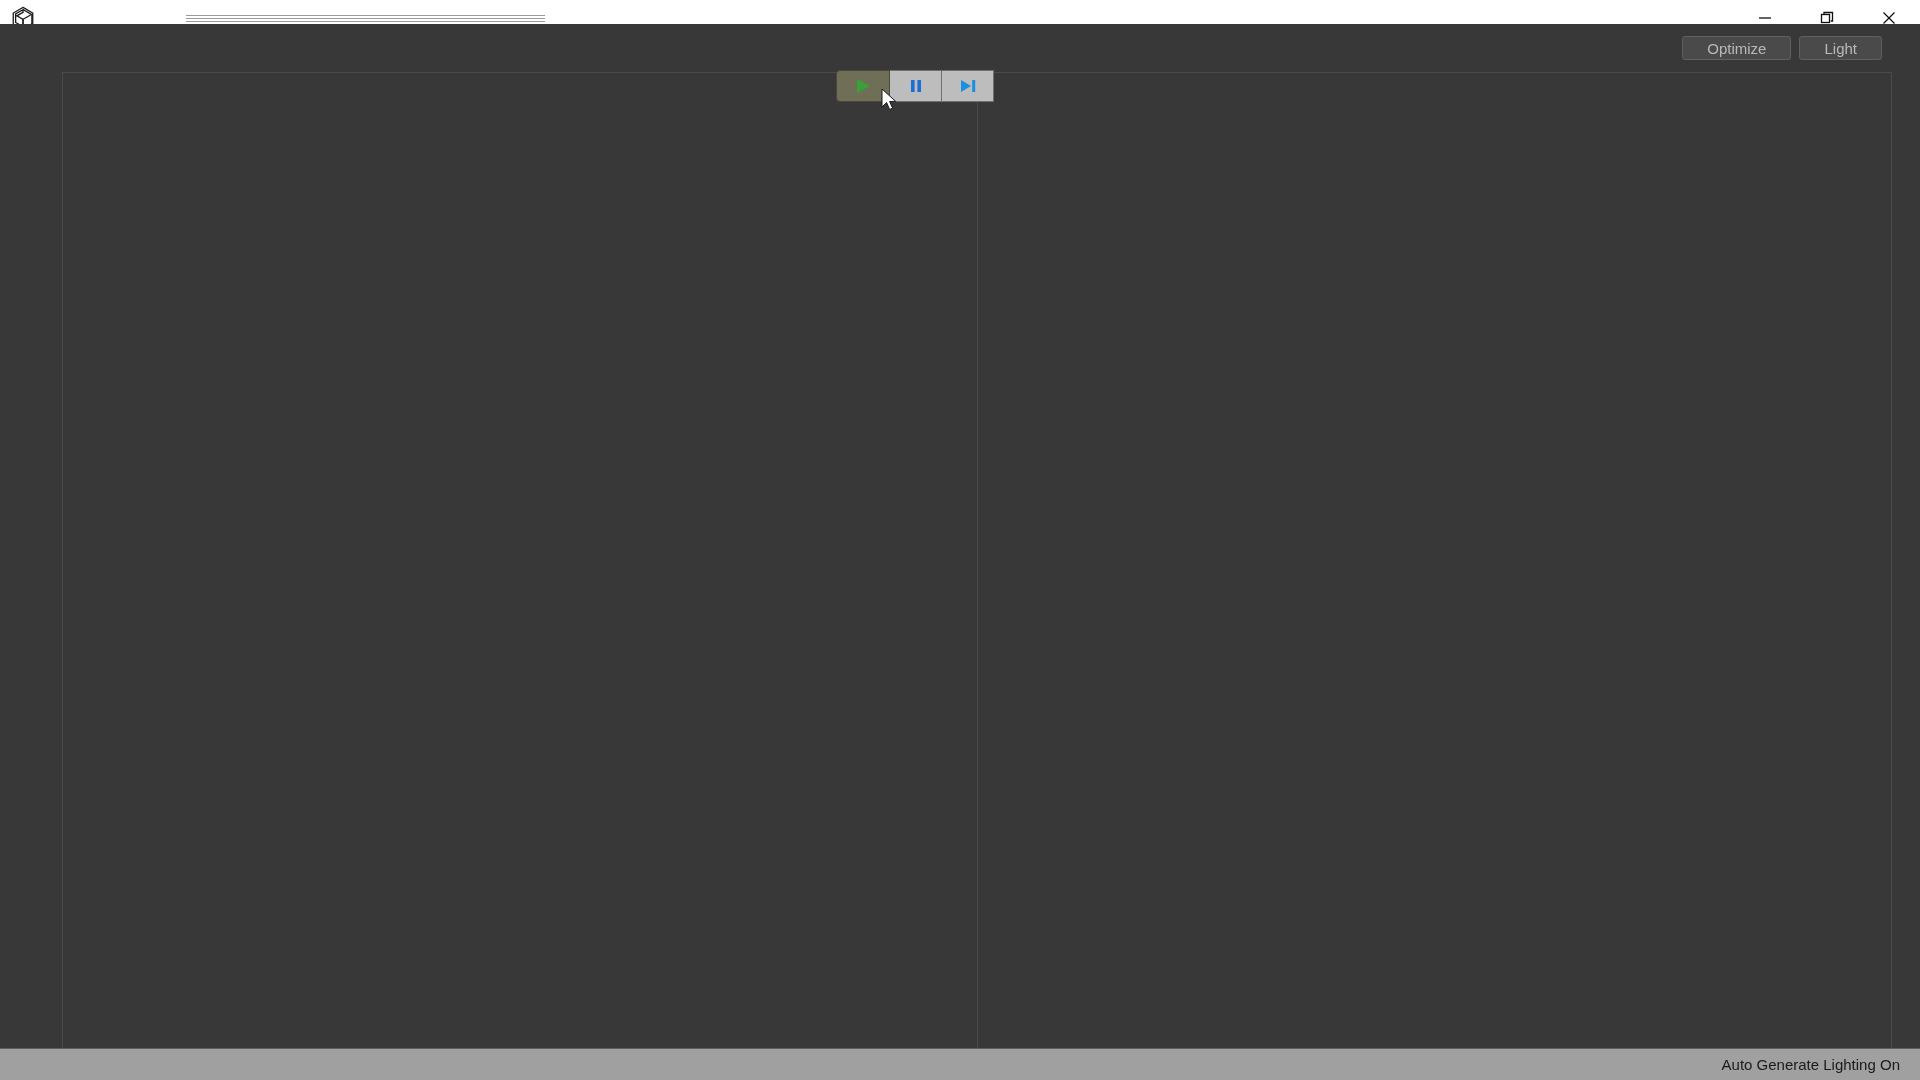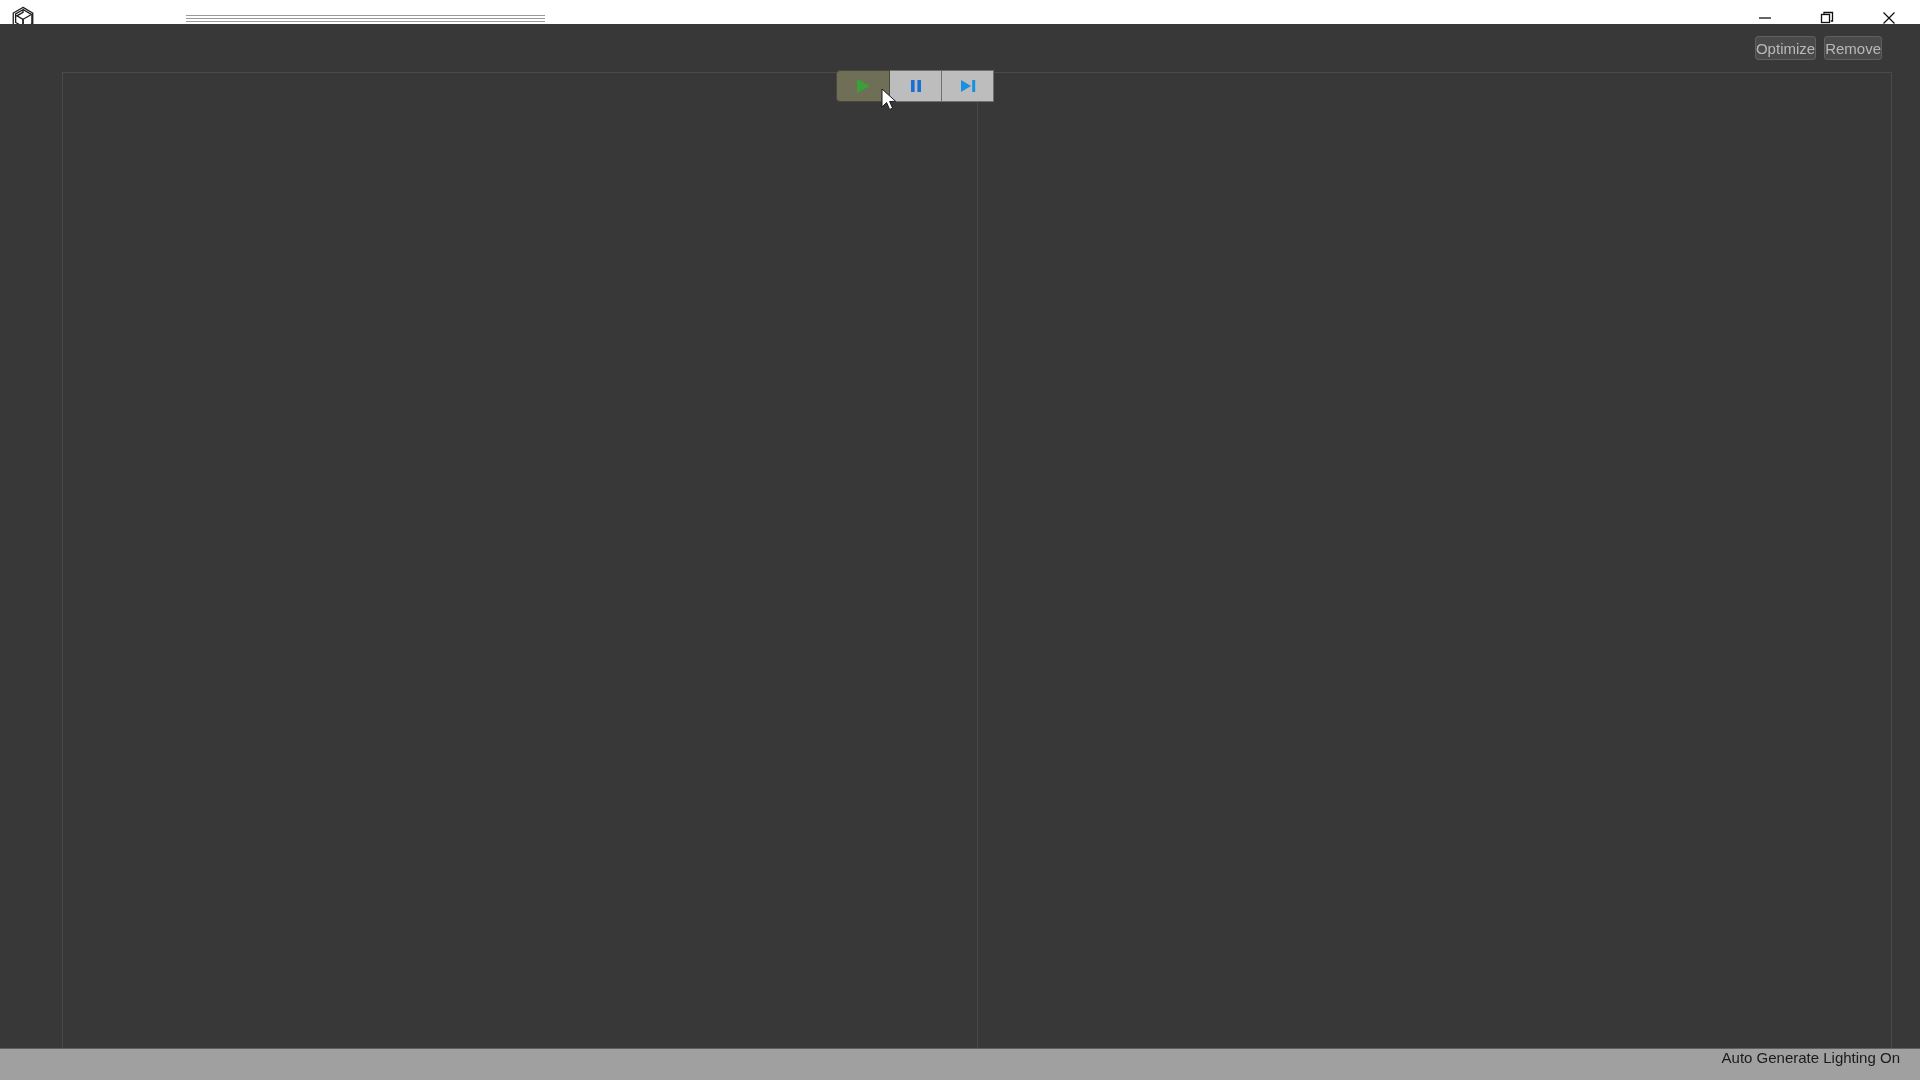--- a/index.html
+++ b/index.html
@@ -197,26 +197,26 @@
   .insp-scroll { position:absolute; right:3px; top:30px; width:15px; bottom:8px; background:#8f8f8f; border:1px solid #777; }
   .insp-thumb { position:absolute; left:1px; right:1px; top:330px; height:170px; background:#6f86a8; border-radius:7px; }
 
   
   #curves { left:1366px; top:800px; width:554px; height:248px; background:#3b3b3b; border:1px solid #2a2a2a; }
   .curves-header { height:24px; background:#565656; display:flex; align-items:center; padding:0 8px; gap:10px; }
   .curves-title { font-size:15px; font-weight:bold; color:#d2d2d2; white-space:nowrap; }
   .curves-lines { flex:1; height:8px; position:relative; }
   .curves-body { position:absolute; left:0; right:0; top:24px; bottom:0; background:#383838; }
   .curve-btns { position:absolute; right:38px; top:12px; display:flex; gap:8px; }
-  .curve-btn { height:24px; padding:0 0; background:#4a4a4a; border:1px solid #5f5f5f; border-radius:3px; font-size:15px; color:#b9b9b9; display:flex; align-items:center; }
+  .curve-btn { height:24px; padding:0 24px; background:#4a4a4a; border:1px solid #5f5f5f; border-radius:3px; font-size:15px; color:#b9b9b9; display:flex; align-items:center; }
   .curve-graph { position:absolute; left:62px; right:28px; top:48px; bottom:14px; border:1px solid #4a4a4a; }
   .curve-graph:after { content:''; position:absolute; left:50%; top:0; bottom:0; border-left:1px solid #4a4a4a; }
 
   
-  .statusbar { position:absolute; left:0; bottom:0; width:1920px; height:32px; background:#a0a0a0; border-top:1px solid #5f5f5f; display:flex; }
+  .statusbar { position:absolute; left:0; bottom:0; width:1920px; height:32px; background:#a0a0a0; border-top:1px solid #5f5f5f; display:flex; align-items:center; }
   .status-text { margin-left:auto; padding-right:20px; font-size:15px; color:#1a1a1a; }
 </style>
 </head>
 <body>
 
 <div id="app">
 
   <div class="titlebar">
     <svg class="title-logo" viewBox="0 0 24 24">
       <path d="M12 2.2 L21 7.4 L21 17.8 L12 23 L3 17.8 L3 7.4 Z M12 4.4 L5.2 8.3 L5.2 16.1 L12 20 L12 13.3 L6.4 10 L12 6.8 Z" fill="none" stroke="#1a1a1a" stroke-width="1.2"></path>
@@ -1041,21 +1041,21 @@
           <rect x="0" y="7" width="100" height="1" fill="#9a9a9a"></rect>
         </svg>
       </span>
     </div>
     <div class="curves-body">
       <div class="curve-btns">
         <div class="curve-btn">
           <span>Optimize</span>
         </div>
         <div class="curve-btn">
-          <span>Remove</span>
+          <span>Light</span>
         </div>
       </div>
       <div class="curve-graph"></div>
     </div>
   </div>
 
   <div class="statusbar">
     <span class="status-text">Auto Generate Lighting On</span>
   </div>
 

